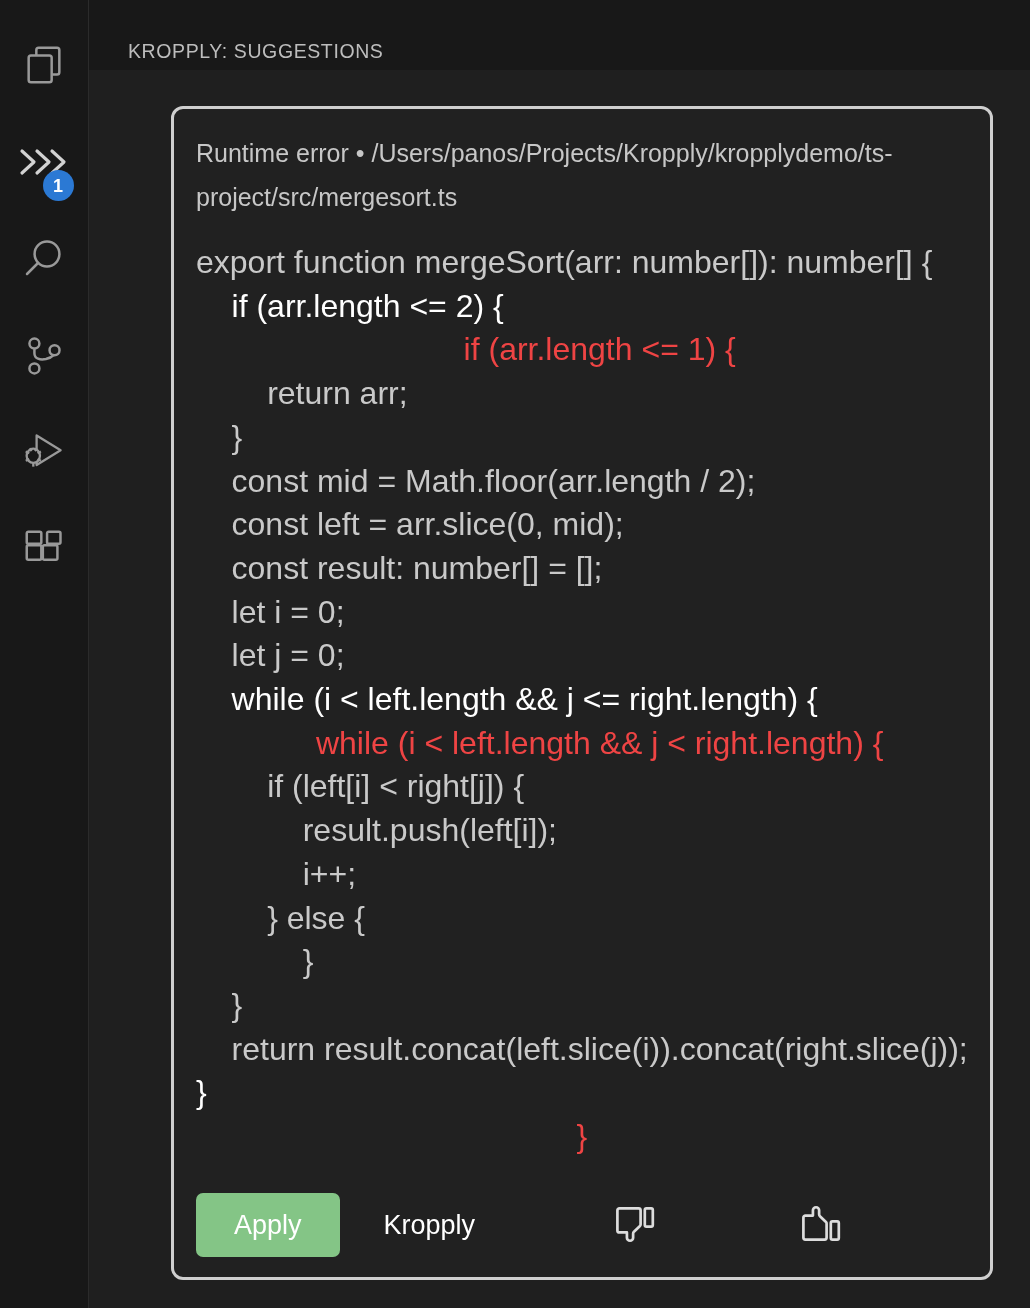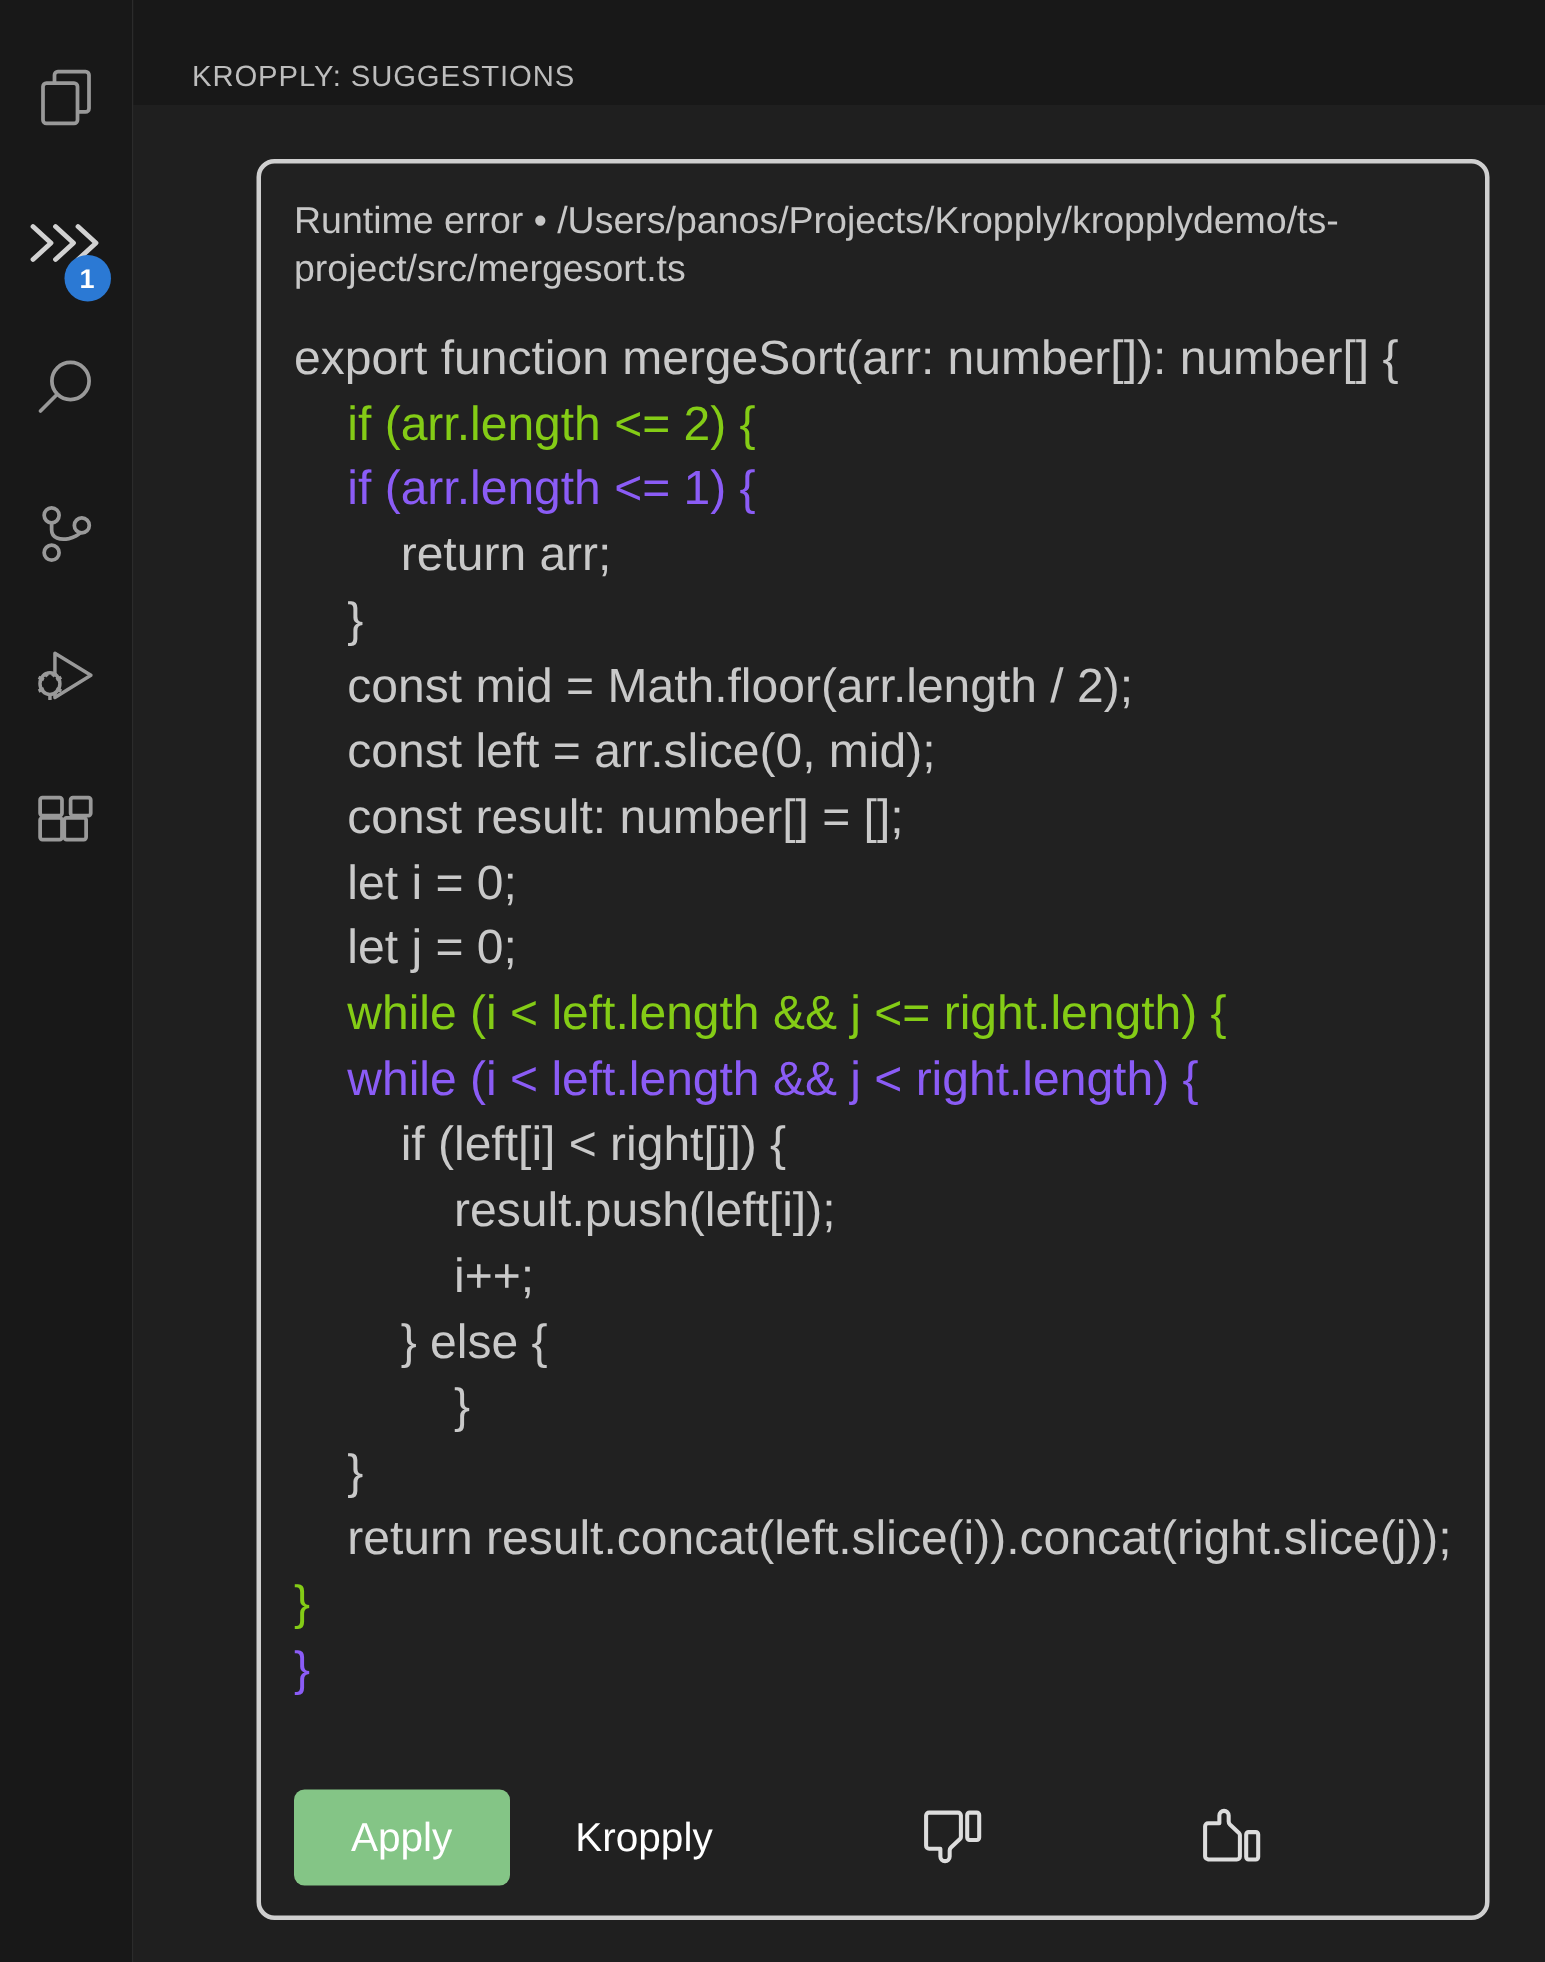--- a/index.html
+++ b/index.html
@@ -98,37 +98,37 @@
     background: #212121;
     padding: 22px 22px 20px 22px;
     box-sizing: border-box;
     height: 100%;
     display: flex;
     flex-direction: column;
   }
   .card-title {
     color: #c7c7c7;
     font-size: 25px;
-    line-height: 32px;
+    line-height: 44px;
     word-break: break-word;
     margin-bottom: 22px;
     white-space: pre-wrap;
   }
   .code-block {
     flex: 1;
     font-family: "Liberation Sans", sans-serif;
     font-size: 32px;
     line-height: 43.7px;
     color: #c9c9c9;
     white-space: pre;
     overflow: hidden;
   }
   .code-line { display: block; }
-  .code-line.removed { color: #84cc16; }
-  .code-line.added   { color: #8b5cf6; }
+  .code-line.removed { color: #ffffff; }
+  .code-line.added   { color: #ef4444; text-align: center; }
   .code-line.context { color: #c9c9c9; }
 
   
   .actions {
     display: flex;
     align-items: center;
     margin-top: 14px;
   }
   .btn-apply {
     background: #84c586;

